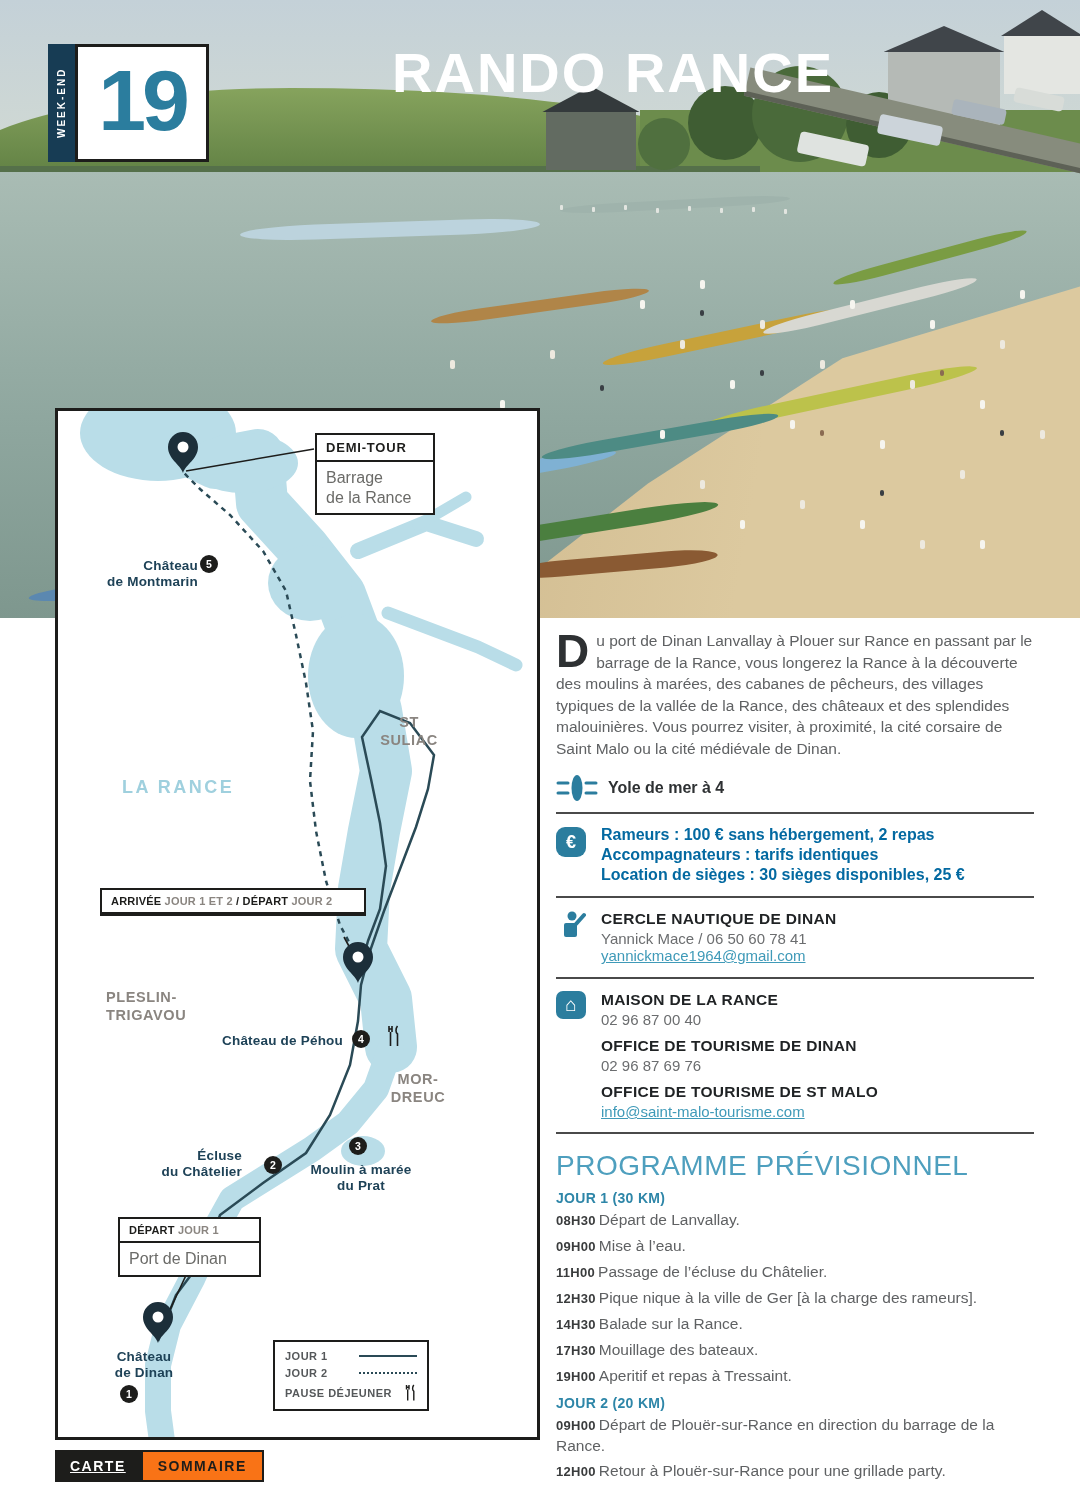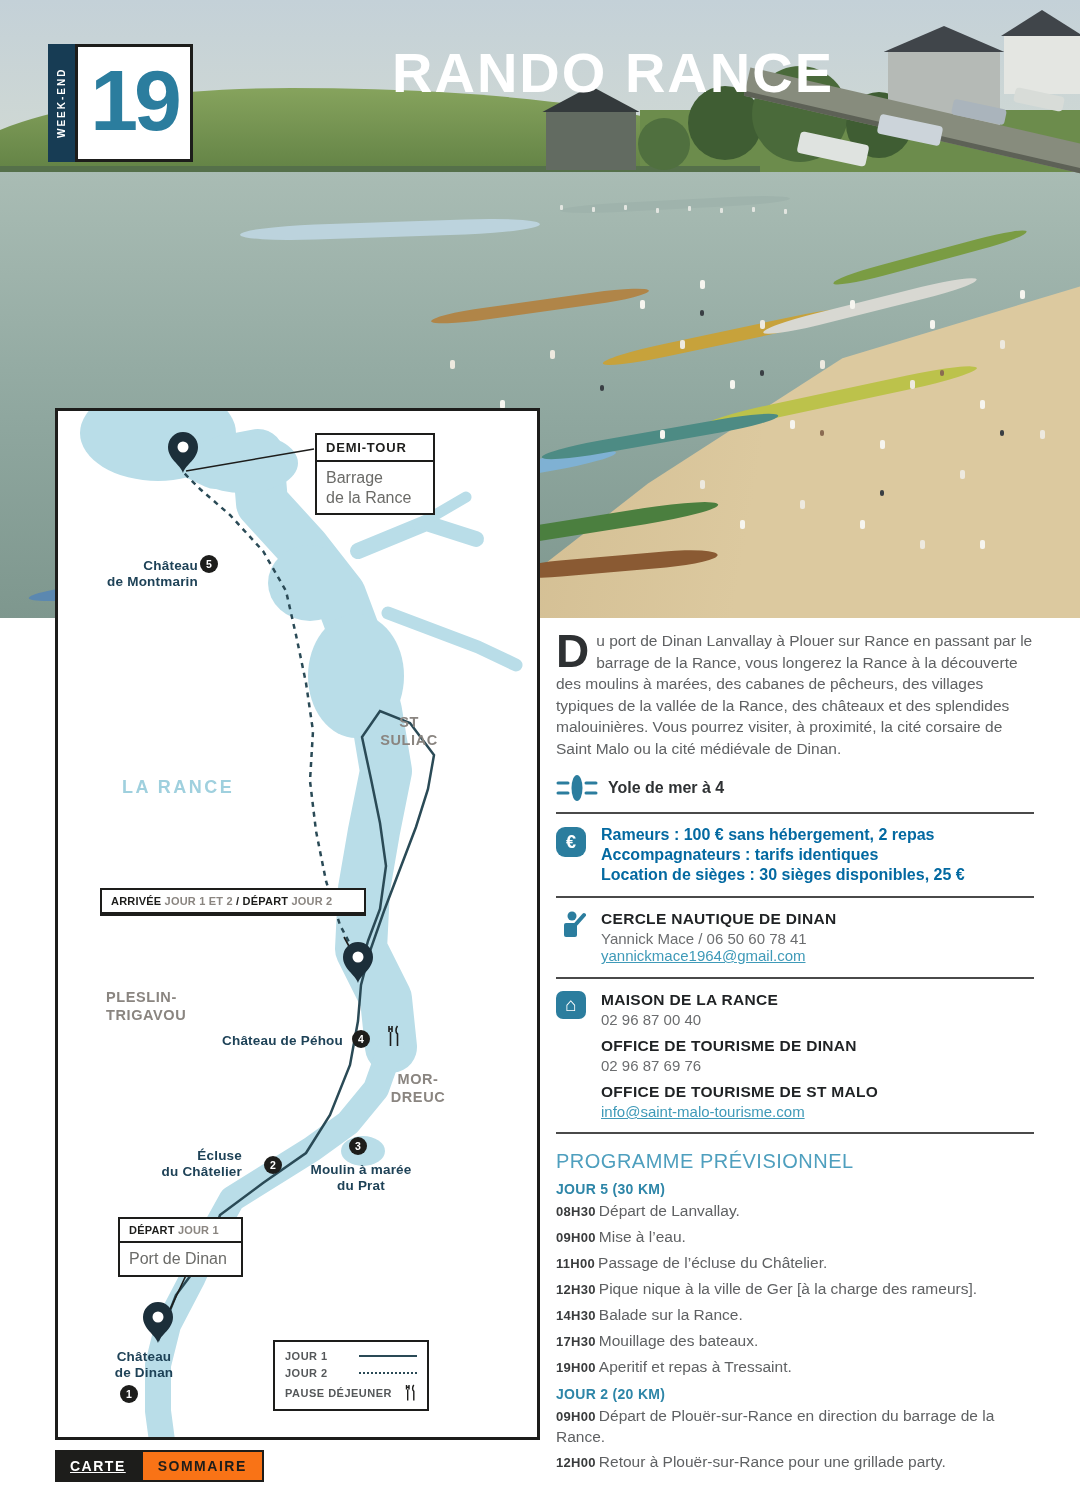--- a/index.html
+++ b/index.html
@@ -57,21 +57,21 @@
     1000px 430px #3a3f44,600px 385px #3a3f44,500px 445px #8a6b52,420px 485px #3a3f44,330px 520px #3a3f44;}
   .crowd3{position:absolute;left:0;top:0;width:3px;height:5px;border-radius:1px;background:transparent;
     box-shadow:560px 205px #e2e5e0,592px 207px #e2e5e0,624px 205px #e2e5e0,656px 208px #e2e5e0,688px 206px #e2e5e0,
     720px 208px #e2e5e0,752px 207px #e2e5e0,784px 209px #e2e5e0;}
 
   
   .badge{position:absolute;left:48px;top:44px;display:flex;height:118px;}
   .badge-vert{width:27px;background:#173c54;color:#fff;display:flex;align-items:center;justify-content:center;
     writing-mode:vertical-rl;transform:rotate(180deg);font-size:10px;font-weight:bold;letter-spacing:2px;}
   .badge-main{display:flex;border:3px solid #1d1d1b;background:#fff;}
-  .badge-num{width:112px;display:flex;align-items:center;justify-content:center;font-size:86px;font-weight:bold;color:#2b7d9e;letter-spacing:-4px;padding-bottom:6px;}
+  .badge-num{width:128px;display:flex;align-items:center;justify-content:center;font-size:86px;font-weight:bold;color:#2b7d9e;letter-spacing:-4px;padding-bottom:6px;}
   .badge-rows{width:172px;border-left:3px solid #1d1d1b;display:flex;flex-direction:column;}
   .badge-row{flex:1;display:flex;align-items:center;padding-left:12px;font-size:13.5px;font-weight:bold;color:#2e3133;letter-spacing:0.4px;}
   .badge-row + .badge-row{border-top:3px solid #1d1d1b;}
   .waves{margin-left:7px;font-size:17px;color:#2e3133;}
 
   
   .hero-title{position:absolute;left:392px;top:40px;font-size:56px;font-weight:bold;color:#ffffff;letter-spacing:2px;}
 
   
   .map{position:absolute;left:55px;top:408px;width:485px;height:1032px;background:#ffffff;border:3px solid #1d1d1b;box-sizing:border-box;}
@@ -107,21 +107,21 @@
   .icon-cell{width:30px;flex:none;}
   .club-name{font-weight:bold;color:#1f2224;font-size:15.5px;letter-spacing:0.3px;}
   .club-person{color:#6b6d6f;font-size:15px;margin-top:2px;}
   .link{color:#3f9ab8;text-decoration:underline;font-size:15px;}
   .tourism{margin:12px 0;display:flex;gap:15px;}
   .house{width:30px;height:28px;background:#2b7d9e;border-radius:7px;color:#fff;display:flex;align-items:center;justify-content:center;font-size:19px;font-weight:bold;}
   .t-name{font-weight:bold;color:#1f2224;font-size:15.5px;letter-spacing:0.3px;}
   .t-detail{color:#6b6d6f;font-size:15px;margin:2px 0 9px;}
   .t-detail:last-child{margin-bottom:0;}
   .program{margin-top:16px;}
-  .prog-title{color:#4e9fbe;font-size:20px;font-weight:400;letter-spacing:0.5px;margin:0 0 8px;}
+  .prog-title{color:#4e9fbe;font-size:28px;font-weight:400;letter-spacing:0.5px;margin:0 0 8px;}
   .day-label{color:#2e86a8;font-weight:bold;font-size:14px;letter-spacing:0.3px;margin:7px 0 4px;}
   .sched{margin:0 0 4.5px;font-size:15.5px;line-height:20.5px;color:#5f6163;}
   .sched .t{font-weight:bold;color:#3a3c3d;font-size:13px;letter-spacing:0.3px;margin-right:3px;}
 
   
   .footer{position:absolute;left:55px;top:1450px;display:flex;align-items:stretch;}
   .f-carte{background:#1d1d1b;color:#fff;font-weight:bold;font-size:14px;letter-spacing:1.5px;padding:8px 15px;text-decoration:underline;}
   .f-sommaire{background:#f97316;color:#1d1d1b;border:2px solid #1d1d1b;font-weight:bold;font-size:14px;letter-spacing:1.5px;padding:6px 15px;}
 </style>
 </head>
@@ -264,21 +264,21 @@
     <div>Moulin à marée</div>
     <div>du Prat</div>
   </div>
 
   <div class="ml-navy tr" style="left:68px;top:737px;width:116px;">
     <div>Écluse</div>
     <div>du Châtelier</div>
   </div>
   <div class="mk" style="left:206px;top:745px;">2</div>
 
-  <div class="mbox" style="left:60px;top:806px;width:125px;">
+  <div class="mbox" style="left:60px;top:806px;width:143px;">
     <div class="mbox-h small">
       <span>DÉPART</span>
       <span class="hgray">JOUR 1</span>
     </div>
     <div class="mbox-b">Port de Dinan</div>
   </div>
 
   <div class="ml-navy tc" style="left:32px;top:938px;width:108px;">
     <div>Château</div>
     <div>de Dinan</div>
@@ -365,21 +365,21 @@
       <div class="t-name">OFFICE DE TOURISME DE ST MALO</div>
       <div class="t-detail"><a class="link" href="#">info@saint-malo-tourisme.com</a></div>
     </div>
   </div>
 
   <div class="rule"></div>
 
   <div class="program">
     <h2 class="prog-title">PROGRAMME PRÉVISIONNEL</h2>
 
-    <div class="day-label">JOUR 5 (30 KM)</div>
+    <div class="day-label">JOUR 1 (30 KM)</div>
     <p class="sched"><span class="t">08H30</span><span>Départ de Lanvallay.</span></p>
     <p class="sched"><span class="t">09H00</span><span>Mise à l’eau.</span></p>
     <p class="sched"><span class="t">11H00</span><span>Passage de l’écluse du Châtelier.</span></p>
     <p class="sched"><span class="t">12H30</span><span>Pique nique à la ville de Ger [à la charge des rameurs].</span></p>
     <p class="sched"><span class="t">14H30</span><span>Balade sur la Rance.</span></p>
     <p class="sched"><span class="t">17H30</span><span>Mouillage des bateaux.</span></p>
     <p class="sched"><span class="t">19H00</span><span>Aperitif et repas à Tressaint.</span></p>
 
     <div class="day-label">JOUR 2 (20 KM)</div>
     <p class="sched"><span class="t">09H00</span><span>Départ de Plouër-sur-Rance en direction du barrage de la Rance.</span></p>

